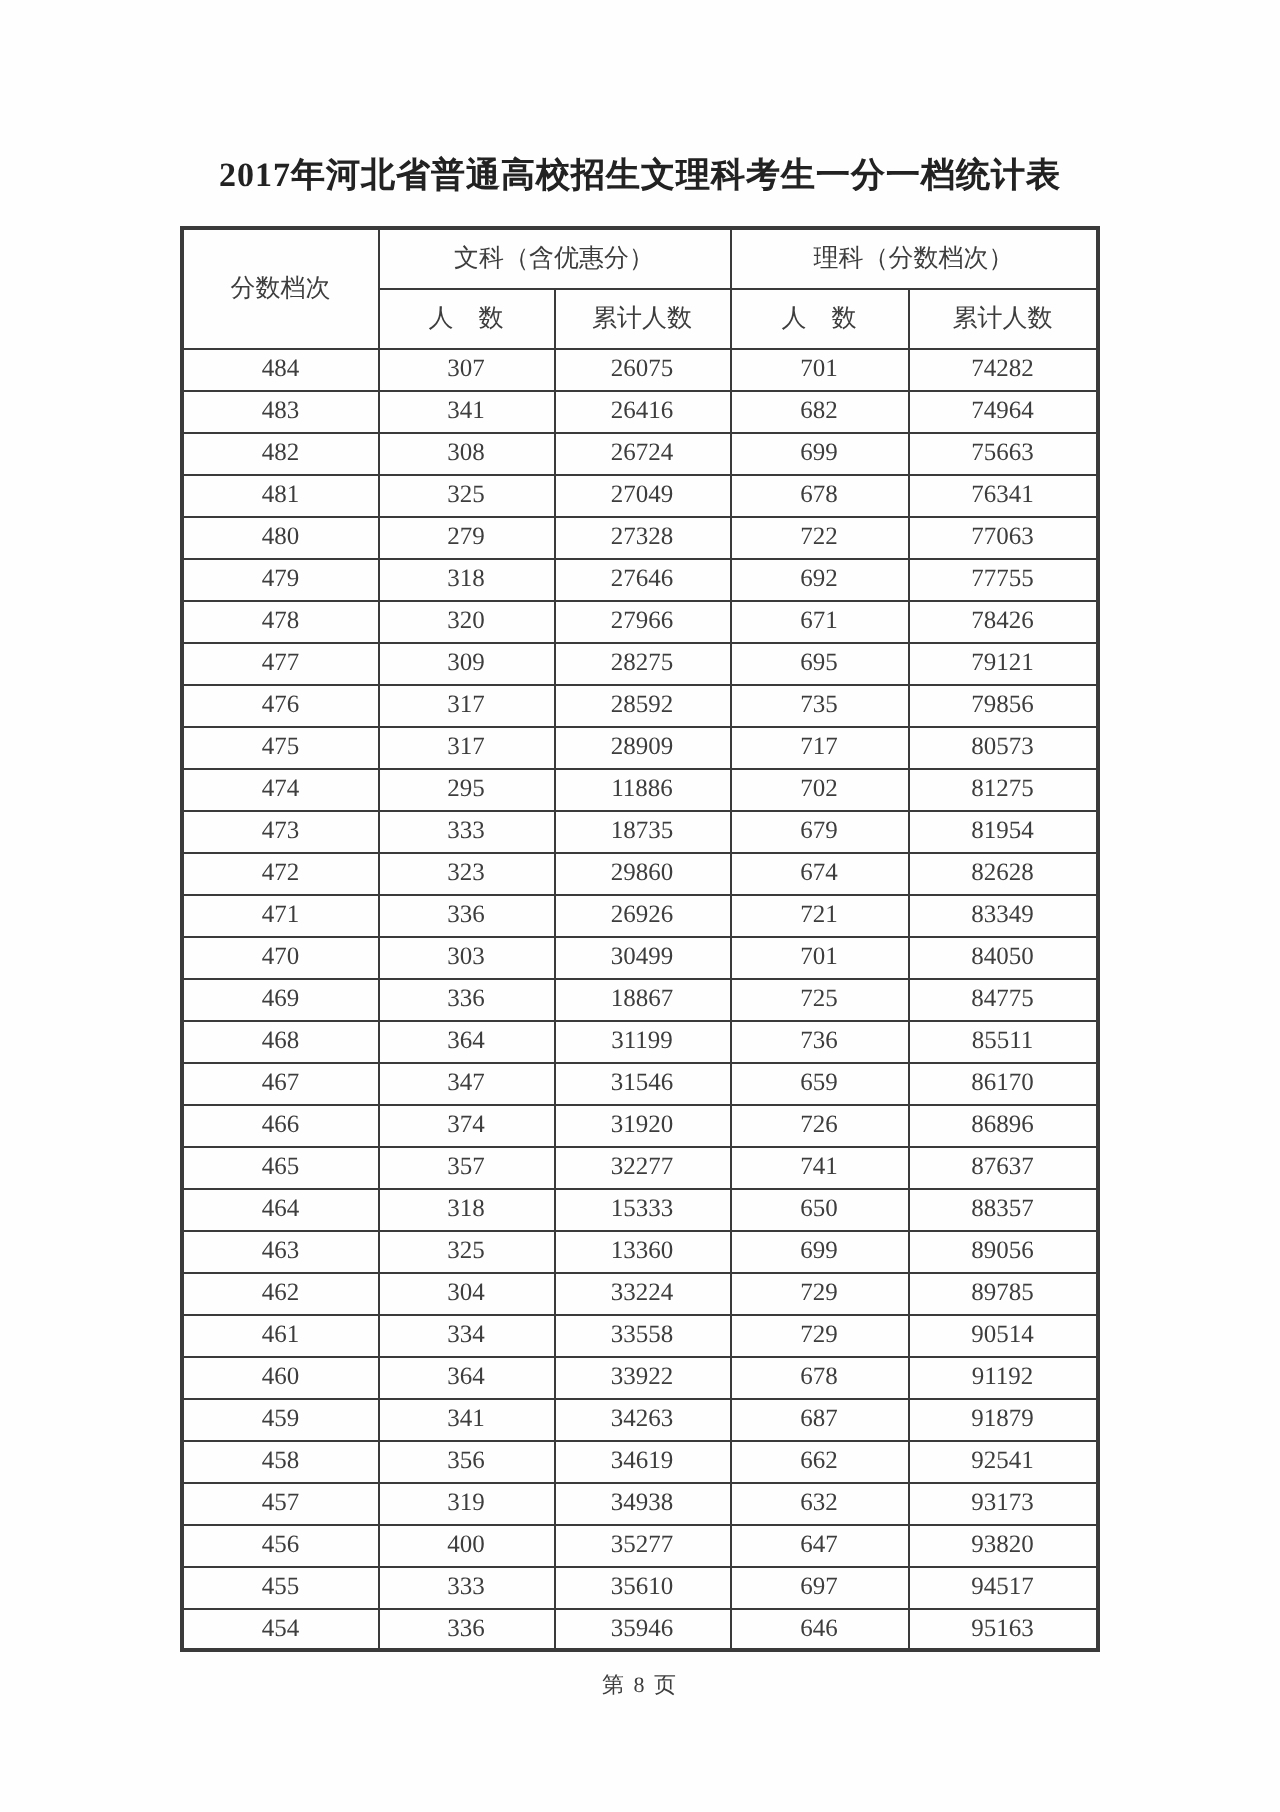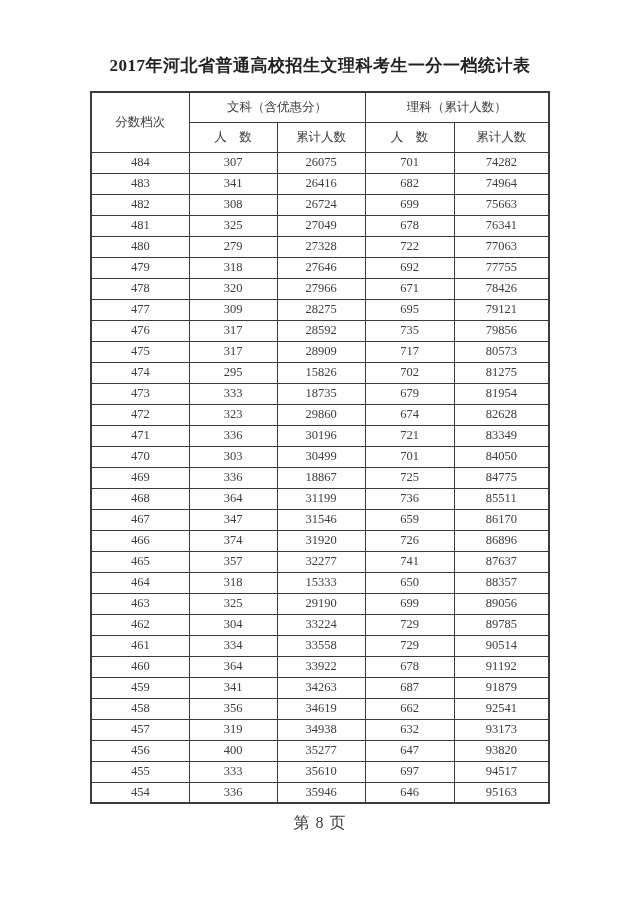--- a/index.html
+++ b/index.html
@@ -15,21 +15,21 @@
   }
   body {
     width: 640px;
     height: 906px;
     background: var(--bg);
     font-family: "Liberation Serif", "DejaVu Serif", serif;
     color: var(--text);
     overflow: hidden;
   }
   .doc-title {
-    padding-top: 54px;
+    padding-top: 76px;
     text-align: center;
     font-size: 17px;
     font-weight: 700;
     letter-spacing: 0.5px;
     color: var(--title);
   }
   table.stat-table {
     border-collapse: collapse;
     table-layout: fixed;
     width: 458px;
@@ -50,42 +50,42 @@
     padding: 0;
     line-height: 1;
     overflow: hidden;
     white-space: nowrap;
   }
   .stat-table thead th { height: 30px; }
   .stat-table tbody td { height: 21px; }
   .page-footer {
     margin-top: 9px;
     text-align: center;
-    font-size: 16px;
+    font-size: 11px;
     letter-spacing: 1px;
   }
 </style>
 </head>
 <body>
 
 <div class="doc-title">2017年河北省普通高校招生文理科考生一分一档统计表</div>
 
 <table class="stat-table">
   <colgroup>
     <col class="c-score">
       <col class="c-n1">
       <col class="c-c1">
       <col class="c-n2">
       <col class="c-c2">
   </colgroup>
   <thead>
     <tr>
       <th rowspan="2">分数档次</th>
       <th colspan="2">文科（含优惠分）</th>
-      <th colspan="2">理科（累计人数）</th>
+      <th colspan="2">理科（分数档次）</th>
     </tr>
     <tr>
       <th>人　数</th>
       <th>累计人数</th>
       <th>人　数</th>
       <th>累计人数</th>
     </tr>
   </thead>
   <tbody>
       <tr>
@@ -154,42 +154,42 @@
       <tr>
         <td>475</td>
         <td>317</td>
         <td>28909</td>
         <td>717</td>
         <td>80573</td>
       </tr>
       <tr>
         <td>474</td>
         <td>295</td>
-        <td>15826</td>
+        <td>11886</td>
         <td>702</td>
         <td>81275</td>
       </tr>
       <tr>
         <td>473</td>
         <td>333</td>
         <td>18735</td>
         <td>679</td>
         <td>81954</td>
       </tr>
       <tr>
         <td>472</td>
         <td>323</td>
         <td>29860</td>
         <td>674</td>
         <td>82628</td>
       </tr>
       <tr>
         <td>471</td>
         <td>336</td>
-        <td>30196</td>
+        <td>26926</td>
         <td>721</td>
         <td>83349</td>
       </tr>
       <tr>
         <td>470</td>
         <td>303</td>
         <td>30499</td>
         <td>701</td>
         <td>84050</td>
       </tr>
@@ -231,21 +231,21 @@
       <tr>
         <td>464</td>
         <td>318</td>
         <td>15333</td>
         <td>650</td>
         <td>88357</td>
       </tr>
       <tr>
         <td>463</td>
         <td>325</td>
-        <td>29190</td>
+        <td>13360</td>
         <td>699</td>
         <td>89056</td>
       </tr>
       <tr>
         <td>462</td>
         <td>304</td>
         <td>33224</td>
         <td>729</td>
         <td>89785</td>
       </tr>

